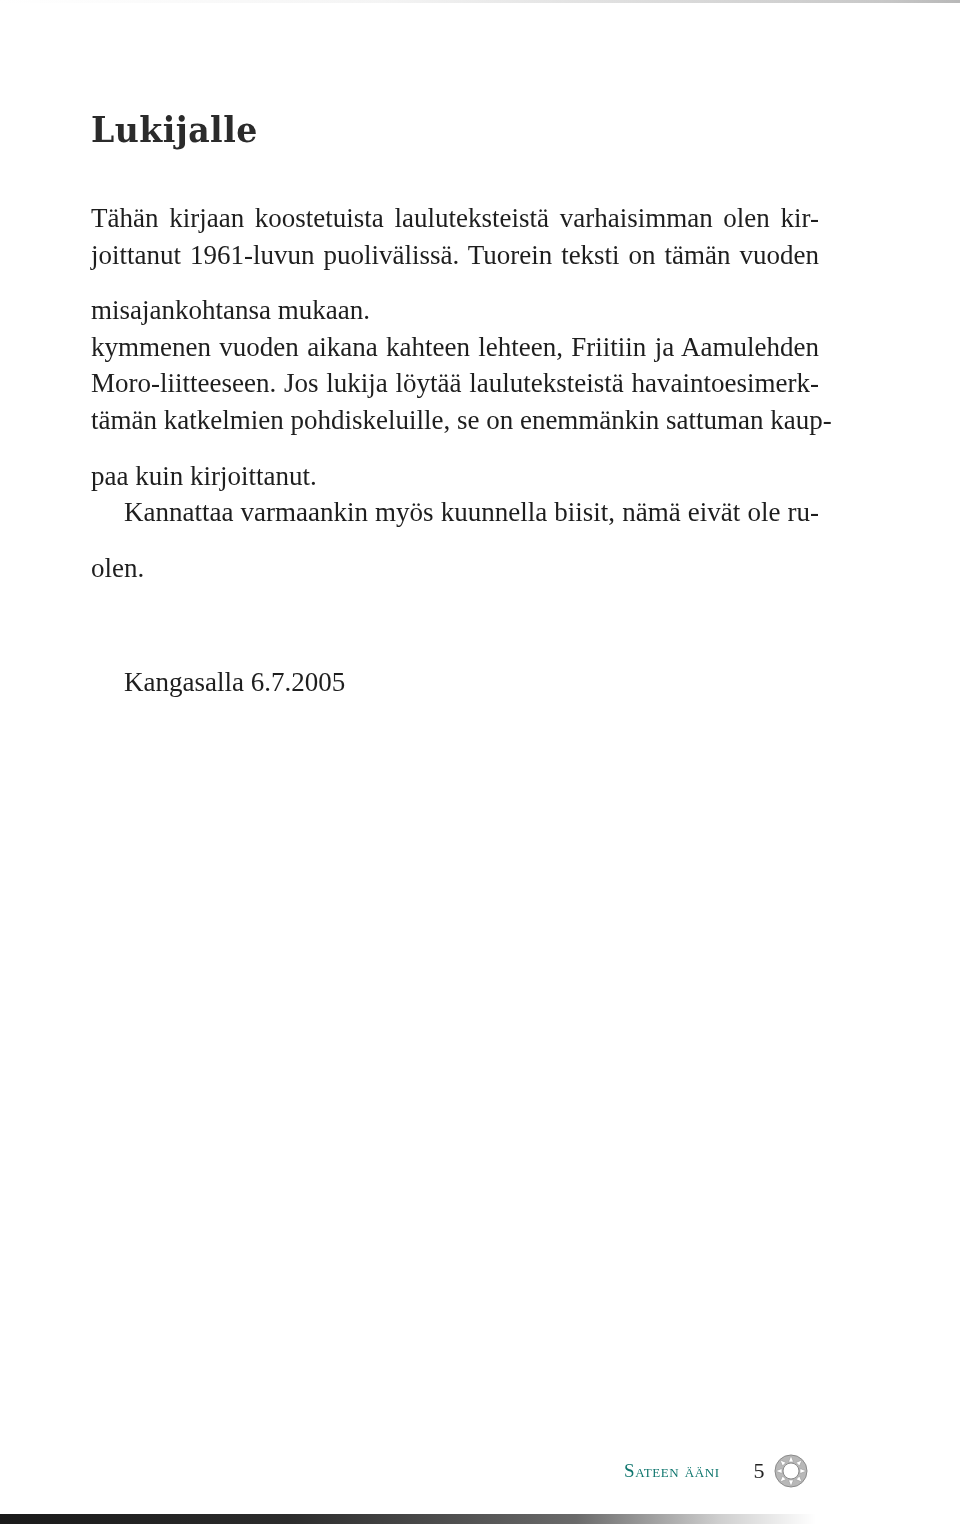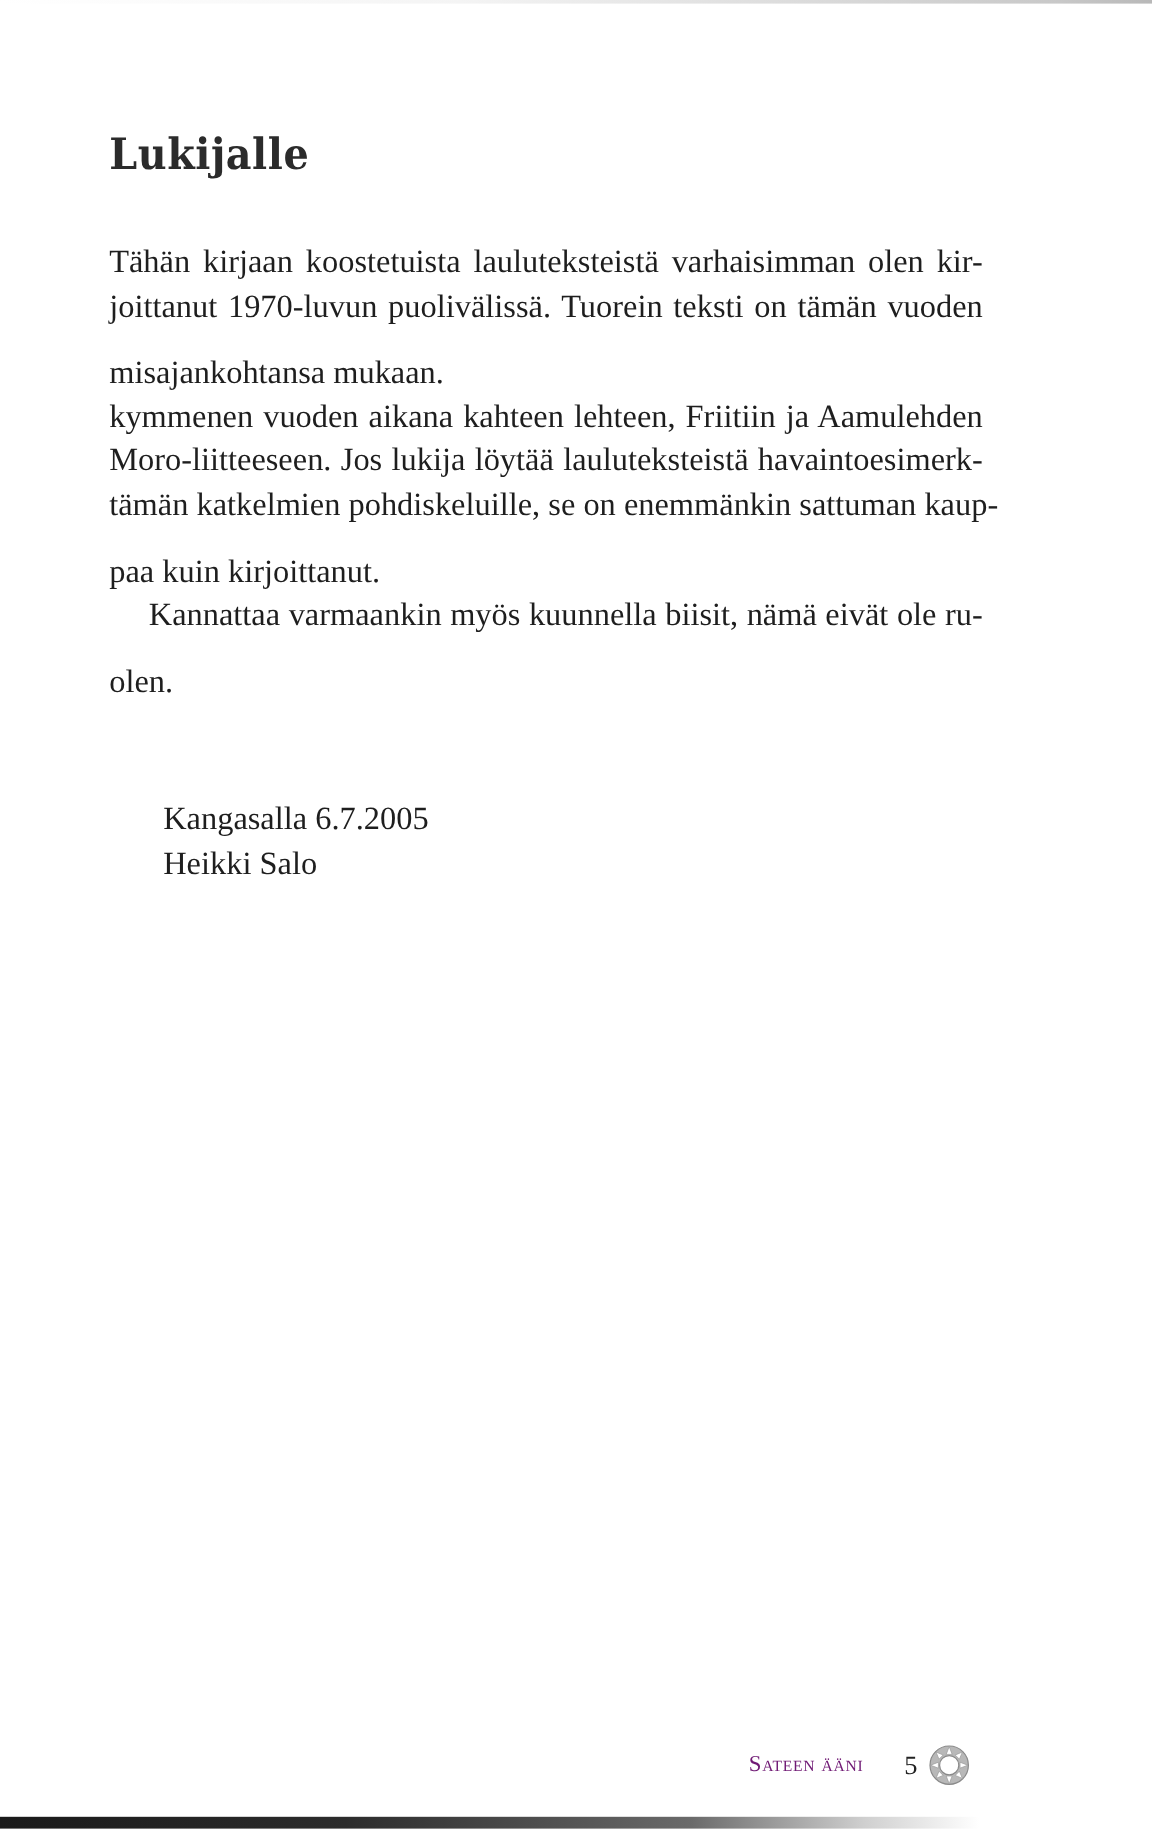--- a/index.html
+++ b/index.html
@@ -60,39 +60,39 @@
       text-align: justify;
       text-align-last: justify;
       white-space: nowrap;
     }
     .line.last {
       text-align-last: left;
       margin-top: 19px;
     }
     .signature {
       position: absolute;
-      left: 136px;
+      left: 124px;
       top: 664px;
       font-size: 27px;
       line-height: 37px;
     }
     .signature div { white-space: nowrap; }
     .footer {
       position: absolute;
       left: 624px;
       top: 1451px;
       height: 40px;
       display: flex;
       align-items: center;
     }
     .book-title {
       font-size: 19px;
       font-variant: small-caps;
       letter-spacing: 0.6px;
-      color: #701a75;
+      color: #0f766e;
       white-space: nowrap;
     }
     .page-number {
       font-size: 22px;
       margin-left: 34px;
       color: #222;
     }
     .ornament {
       margin-left: 8px;
       width: 36px;
@@ -103,38 +103,37 @@
 </head>
 <body>
 
 <div class="scan-top-edge"></div>
 
 <h1 class="page-title">Lukijalle</h1>
 
 <div class="body-text">
   <p>
     <span class="line">Tähän kirjaan koostetuista lauluteksteistä varhaisimman olen kir-</span>
-    <span class="line">joittanut 1970-luvun puolivälissä. Tuorein teksti on tämän vuoden</span>
+    <span class="line">joittanut 1961-luvun puolivälissä. Tuorein teksti on tämän vuoden</span>
     <span class="line last">misajankohtansa mukaan.</span>
   </p>
   <p>
     <span class="line">kymmenen vuoden aikana kahteen lehteen, Friitiin ja Aamulehden</span>
     <span class="line">Moro-liitteeseen. Jos lukija löytää lauluteksteistä havaintoesimerk-</span>
     <span class="line">tämän katkelmien pohdiskeluille, se on enemmänkin sattuman kaup-</span>
     <span class="line last">paa kuin kirjoittanut.</span>
   </p>
   <p>
     <span class="line" style="padding-left:33px">Kannattaa varmaankin myös kuunnella biisit, nämä eivät ole ru-</span>
     <span class="line last">olen.</span>
   </p>
 </div>
 
 <div class="signature">
   <div>Kangasalla 6.7.2005</div>
-  <div>Heikki Salo</div>
 </div>
 
 <div class="footer">
   <span class="book-title">Sateen ääni</span>
   <span class="page-number">5</span>
   <span class="ornament">
     <svg width="36" height="36" viewBox="0 0 36 36">
       <circle cx="18" cy="18" r="16" fill="#b8b8b8" stroke="#8a8a8a" stroke-width="1"></circle>
       <circle cx="18" cy="18" r="8" fill="#ffffff" stroke="#8a8a8a" stroke-width="1"></circle>
       <g fill="#ffffff" stroke="#9a9a9a" stroke-width="0.6">

